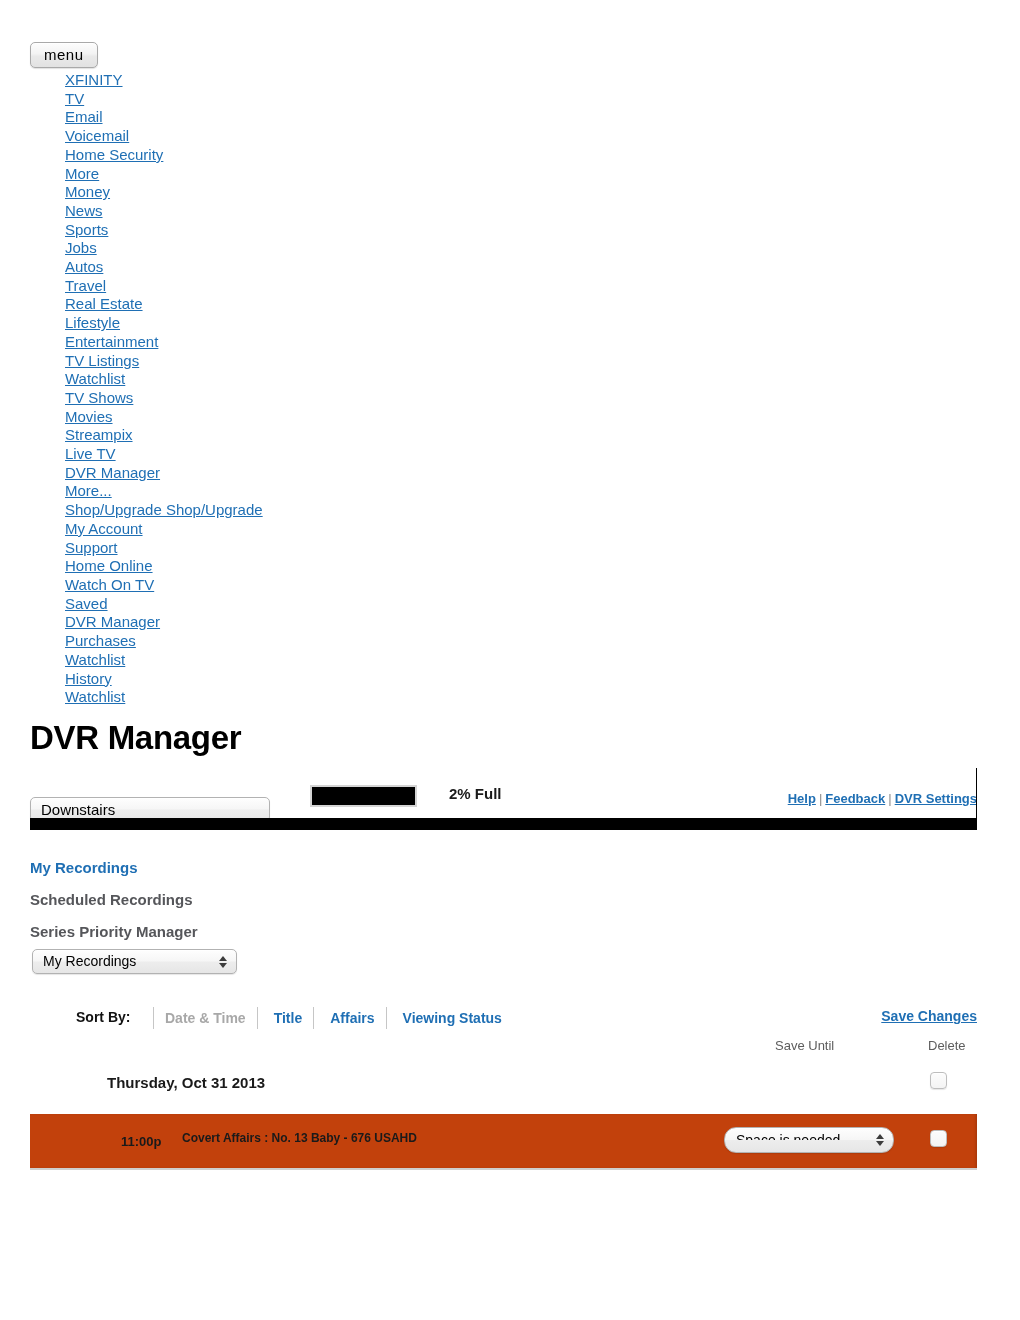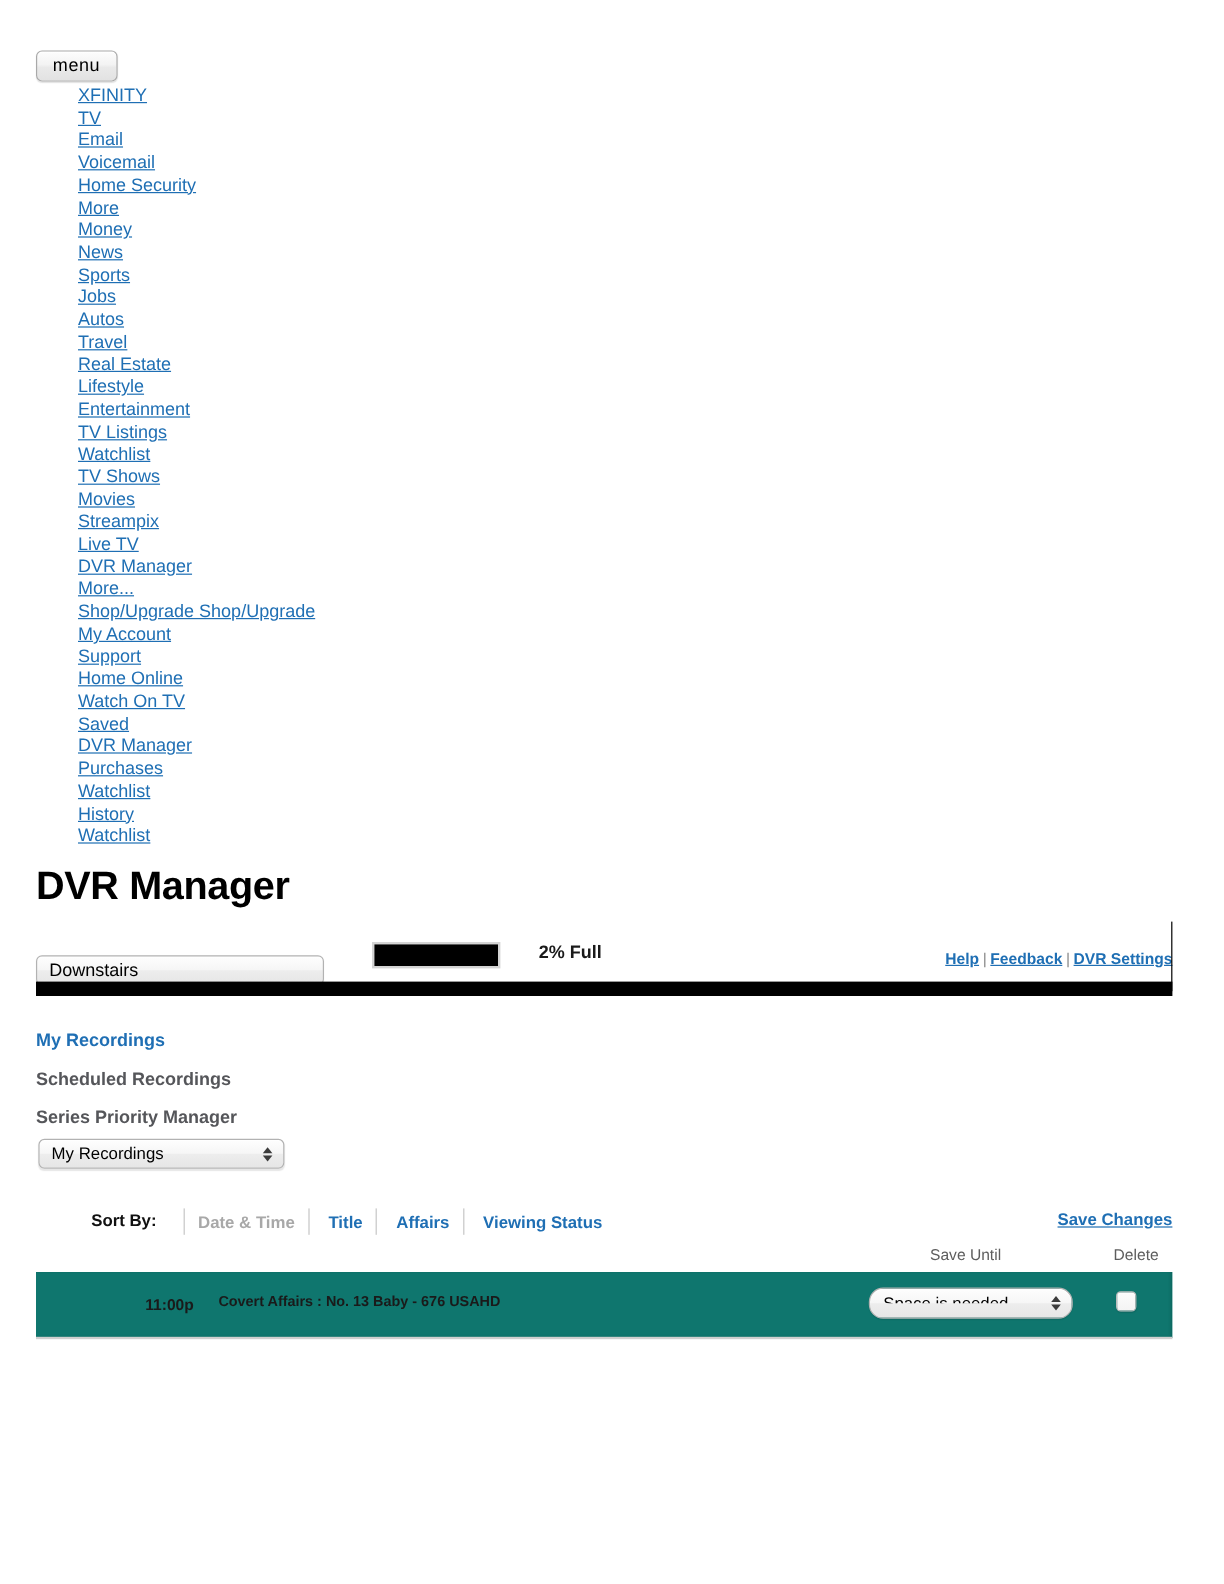--- a/index.html
+++ b/index.html
@@ -302,21 +302,21 @@
     top: 14px;
     font-size: 15px;
     font-weight: bold;
     color: #1a1a1a;
   }
   .rec-row {
     position: relative;
     height: 54px;
     box-shadow: -2px 0 3px -1px rgba(0,0,0,0.18) inset;
     border-bottom: 1px solid #cfcfcf;
-    background: #0f766e;
+    background: #c2410c;
   }
   .rec-row.last {
     border-bottom: none;
   }
   .rec-time {
     position: absolute;
     left: 91px;
     top: 20px;
     font-size: 13px;
     font-weight: bold;
@@ -456,20 +456,24 @@
   <a href="#" id="save-changes">Save Changes</a>
 </div>
 
 <div id="col-headers">
   <span id="col-save-until">Save Until</span>
   <span id="col-delete">Delete</span>
 </div>
 
 <div id="recording-list">
     <div class="rec-group">
+      <div class="group-header">
+        <div class="group-title">Thursday, Oct 31 2013</div>
+        <span class="checkbox"></span>
+      </div>
       <div class="rec-row">
         <span class="rec-time">11:00p</span>
         <span class="rec-title">Covert Affairs : No. 13 Baby - 676 USAHD</span>
         <span class="select-wrap rec-select-wrap"><select class="mac-select rec-select"><option>Space is needed</option></select><span class="arrows"></span></span>
         <span class="checkbox"></span>
       </div>
     </div>
     <div class="group-divider"></div>
   </div>
 

